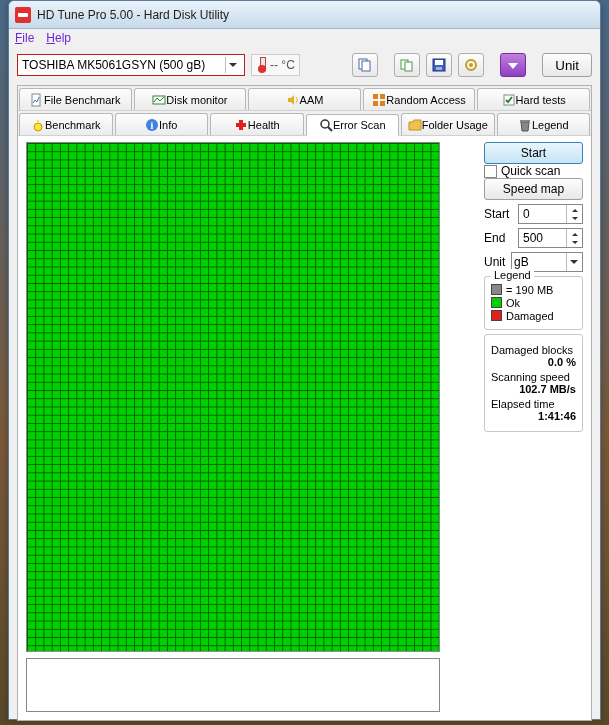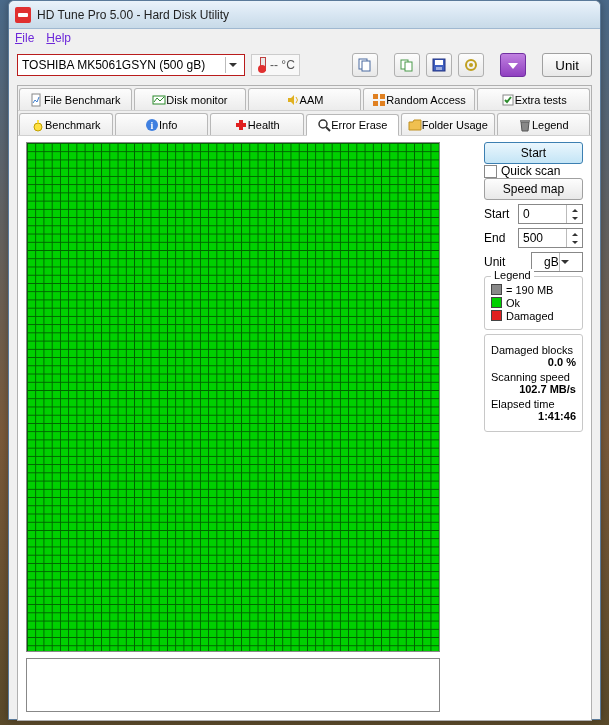--- a/index.html
+++ b/index.html
@@ -173,22 +173,22 @@
   .spinner{
     flex:1;display:flex;border:1px solid #888;height:20px;background:#fff;
   }
   .spinner .val{flex:1;padding:2px 4px;}
   .spinner .arrows{width:16px;border-left:1px solid #bbb;display:flex;flex-direction:column;}
   .spinner .arrows div{flex:1;display:flex;align-items:center;justify-content:center;}
   .spinner .arrows div::after{content:"";border:3px solid transparent;}
   .spinner .arrows .up::after{border-bottom-color:#333;margin-bottom:2px;}
   .spinner .arrows .dn::after{border-top-color:#333;margin-top:2px;}
   .combo{
-    width:52px;height:20px;border:1px solid #888;background:#fff;
-    display:flex;align-items:center;padding:0 12px;justify-content:space-between;
+    width:72px;height:20px;border:1px solid #888;background:#fff;
+    display:flex;align-items:center;padding:0 2px;justify-content:space-between;
   }
   .combo .arrow{width:14px;height:100%;border-left:1px solid #bbb;display:flex;align-items:center;justify-content:center;}
   .combo .arrow::after{content:"";border:4px solid transparent;border-top-color:#333;margin-top:4px;}
   .group{
     border:1px solid #c8c8c8;border-radius:3px;padding:6px 6px 6px 6px;margin-top:4px;position:relative;
   }
   .group .gtitle{position:absolute;top:-8px;left:6px;background:#fff;padding:0 3px;font-size:11px;}
   .legend-row{display:flex;align-items:flex-start;gap:4px;font-size:11px;margin:1px 0;}
   .swatch{width:11px;height:11px;border:1px solid #444;}
   .stats .st{margin:3px 0;font-size:11px;}
@@ -293,21 +293,21 @@
             </span>
           <span>Random Access</span>
         </div>
         <div class="tab">
           <span class="ico">
               <svg viewBox="0 0 14 14">
                 <rect x="2" y="2" width="10" height="10" fill="#fff" stroke="#888"></rect>
                 <path d="M4 7 L6 9 L10 4" stroke="#2a8a2a" fill="none" stroke-width="2"></path>
               </svg>
             </span>
-          <span>Extra tests</span>
+          <span>Hard tests</span>
         </div>
       </div>
       <div class="tab-row">
         <div class="tab">
           <span class="ico">
               <svg viewBox="0 0 14 14">
                 <circle cx="7" cy="9" r="4" fill="#ffe040" stroke="#c0a000"></circle>
                 <rect x="6" y="2" width="2" height="3" fill="#ffe040"></rect>
               </svg>
             </span>
@@ -331,21 +331,21 @@
             </span>
           <span>Health</span>
         </div>
         <div class="tab active">
           <span class="ico">
               <svg viewBox="0 0 14 14">
                 <circle cx="6" cy="6" r="4" fill="none" stroke="#333" stroke-width="1.5"></circle>
                 <line x1="9" y1="9" x2="13" y2="13" stroke="#333" stroke-width="2"></line>
               </svg>
             </span>
-          <span>Error Erase</span>
+          <span>Error Scan</span>
         </div>
         <div class="tab">
           <span class="ico">
               <svg viewBox="0 0 14 14">
                 <path d="M1 4 L5 4 L6 2 L13 2 L13 12 L1 12 Z" fill="#f0c050" stroke="#c09020"></path>
               </svg>
             </span>
           <span>Folder Usage</span>
         </div>
         <div class="tab">

